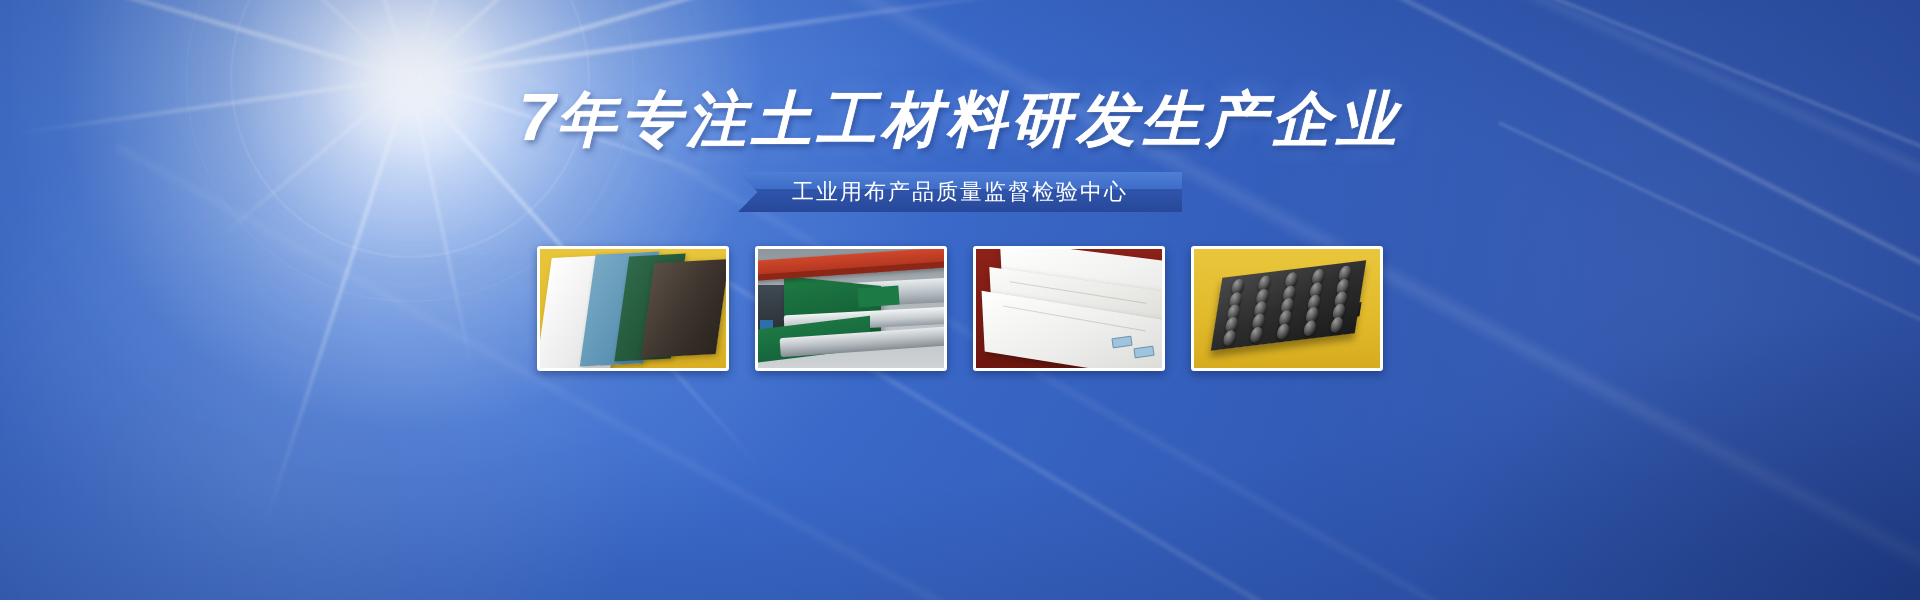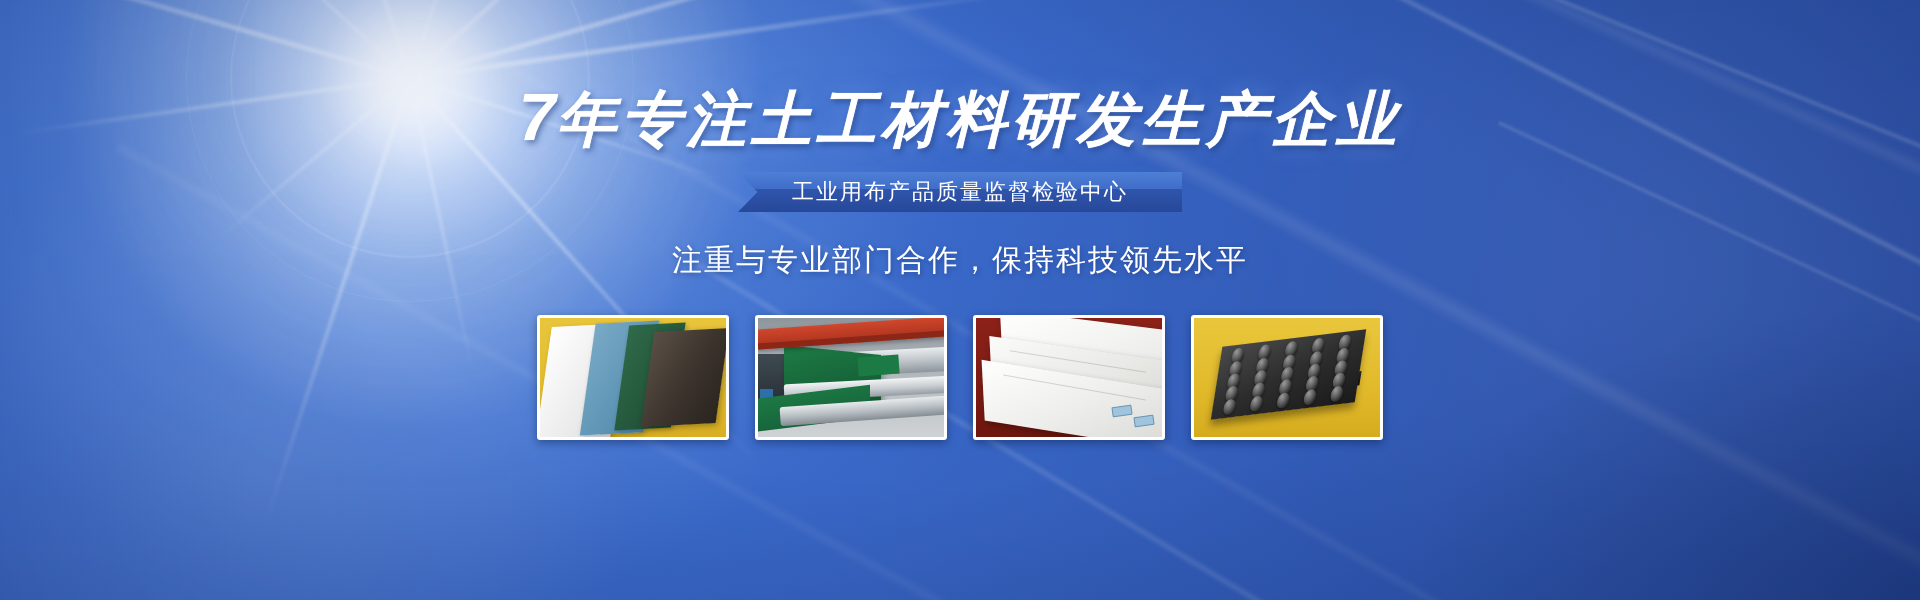--- a/index.html
+++ b/index.html
@@ -282,21 +282,20 @@
     <div id="headline">
       <span class="num">7</span><span>年专注土工材料研发生产企业</span>
     </div>
 
     <div id="badge-wrap">
       <div id="badge">
         <span>工业用布产品质量监督检验中心</span>
       </div>
     </div>
 
-    <div id="subtitle">注重与专业部门合作，保持科技领先水平</div>
 
     <div id="gallery">
 
       <div class="thumb t1">
         <div class="inner">
           <div class="sheet s-white"></div>
           <div class="sheet s-blue"></div>
           <div class="sheet s-green"></div>
           <div class="sheet s-black"></div>
         </div>

